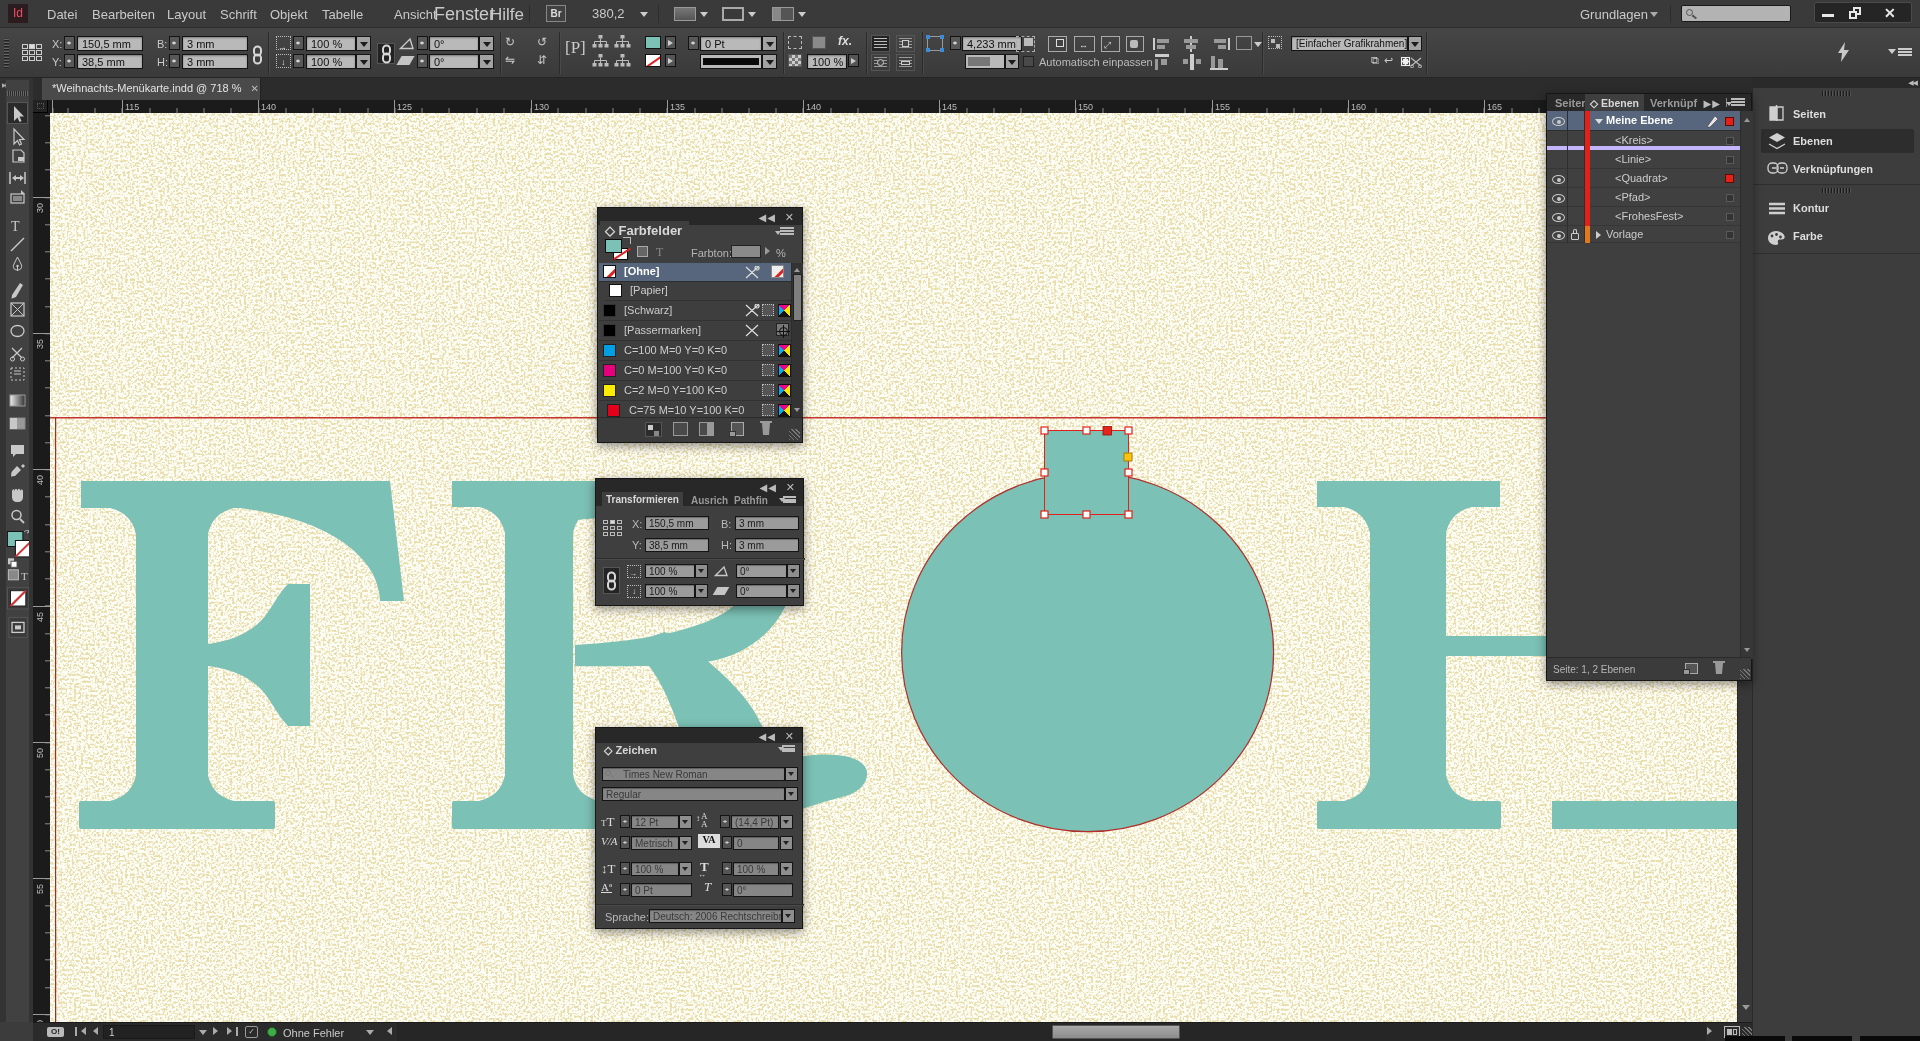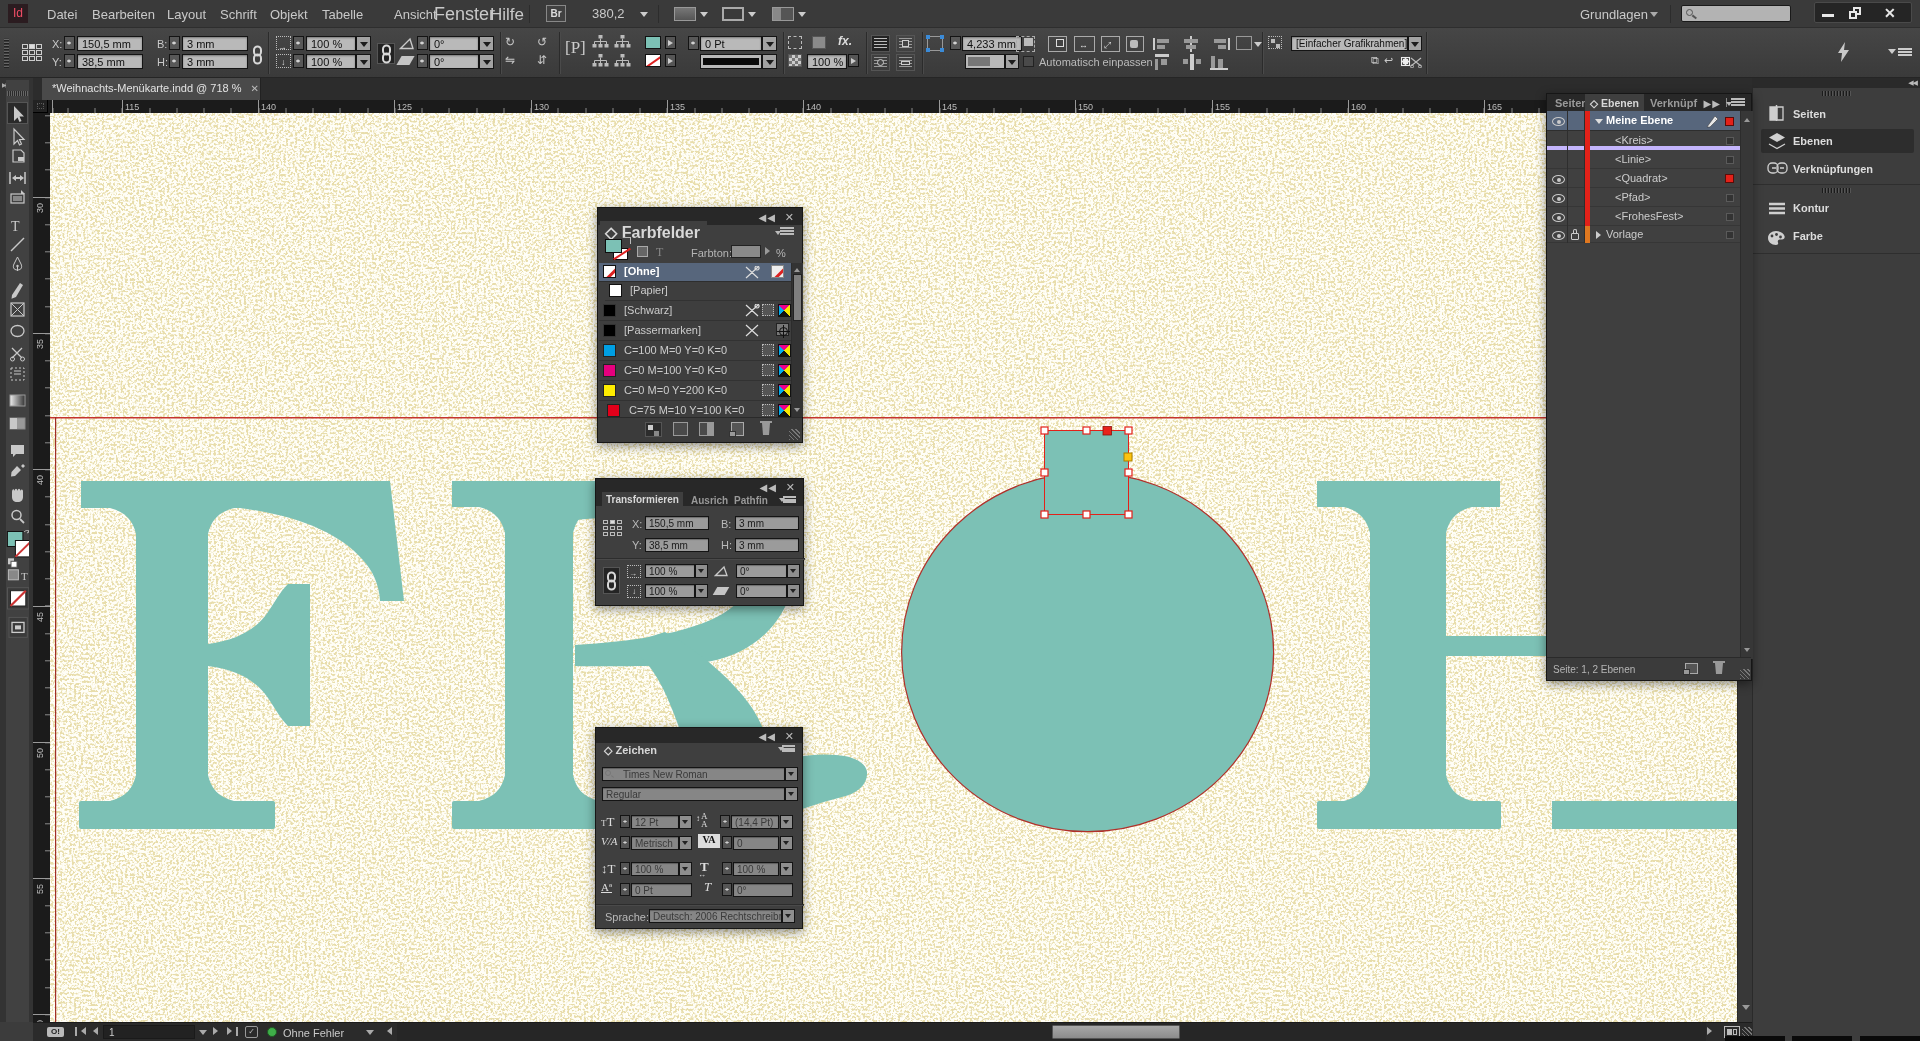--- a/index.html
+++ b/index.html
@@ -605,21 +605,21 @@
       </div>
  <div class="ab" style="left:166px;top:3px;width:12px;height:13px">
         <div class="ab" style="left:1px;top:2px;width:10px;height:11px;background:#999;clip-path:polygon(10% 0,90% 0,80% 100%,20% 100%)"></div>
         <div class="ab" style="left:0;top:0;width:12px;height:2px;background:#999"></div>
       </div>
  <div class="ab" style="right:1px;bottom:1px;width:10px;height:10px;background:repeating-linear-gradient(45deg,#777 0 1px,transparent 1px 3px)"></div>
 </div>
 </div>
 <div id="swatchpanel" class="pan" style="left:597px;top:207px;width:206px;height:236px">
 <div class="ptit" style="height:17px"></div>
-<div class="ptab" style="left:2px;top:13px;height:15px;padding:2px 7px 0 5px;font-size:16px">◇ Farbfelder</div>
+<div class="ptab" style="left:2px;top:13px;height:15px;padding:2px 7px 0 5px;font-size:13px">◇ Farbfelder</div>
 <div class="pctl" style="right:26px;top:4px">◀◀</div>
 <div class="lbl" style="right:8px;top:3px;color:#bbb">✕</div>
 <div class="ab" style="right:8px;top:19px;width:14px;height:2px;background:#bbb;box-shadow:0 3px 0 #bbb,0 6px 0 #bbb"></div>
 <div class="ab" style="right:21px;top:23px;border:3px solid transparent;border-top:4px solid #bbb"></div>
 
 <div class="ab" style="left:7px;top:31px;width:17px;height:14px;background:#7cc1b5;border:1px solid #0e0e0e;z-index:2"></div>
 <div class="ab" style="left:15px;top:40px;width:15px;height:12px;background:#fff;border:1px solid #0e0e0e;z-index:1">
       <div class="ab" style="left:-2px;top:4px;width:20px;height:2px;background:#d22;transform:rotate(-33deg)"></div>
     </div>
 <div class="ab" style="left:25px;top:29px;width:8px;height:7px;border-top:1.3px solid #bbb;border-right:1.3px solid #bbb"></div>
@@ -674,21 +674,21 @@
   <div class="cmyk" style="left:179px;top:3px"></div>
  </div>
  <div class="ab" style="left:0;top:98px;width:192px;height:20px;border-bottom:1px solid #323232">
   <div class="ab" style="left:4px;top:3px;width:13px;height:13px;background:#e6007e;border:1px solid #222"></div>
   <div class="lbl" style="left:25px;top:3px;color:#ccc">C=0 M=100 Y=0 K=0</div>
   <div class="ab" style="left:163px;top:3px;width:12px;height:12px;border:1px dotted #bbb;background:#555"></div>
   <div class="cmyk" style="left:179px;top:3px"></div>
  </div>
  <div class="ab" style="left:0;top:118px;width:192px;height:20px;border-bottom:1px solid #323232">
   <div class="ab" style="left:4px;top:3px;width:13px;height:13px;background:#ffed00;border:1px solid #222"></div>
-  <div class="lbl" style="left:25px;top:3px;color:#ccc">C=0 M=0 Y=200 K=0</div>
+  <div class="lbl" style="left:25px;top:3px;color:#ccc">C=2 M=0 Y=100 K=0</div>
   <div class="ab" style="left:163px;top:3px;width:12px;height:12px;border:1px dotted #bbb;background:#555"></div>
   <div class="cmyk" style="left:179px;top:3px"></div>
  </div>
  <div class="ab" style="left:0;top:138px;width:192px;height:16px">
   <div class="ab" style="left:8px;top:3px;width:13px;height:13px;background:#e2001a;border:1px solid #222"></div>
   <div class="lbl" style="left:30px;top:3px;color:#ccc">C=75 M=10 Y=100 K=0</div>
   <div class="ab" style="left:163px;top:3px;width:12px;height:12px;border:1px dotted #bbb;background:#555"></div>
   <div class="cmyk" style="left:179px;top:3px"></div>
  </div>
 </div>

